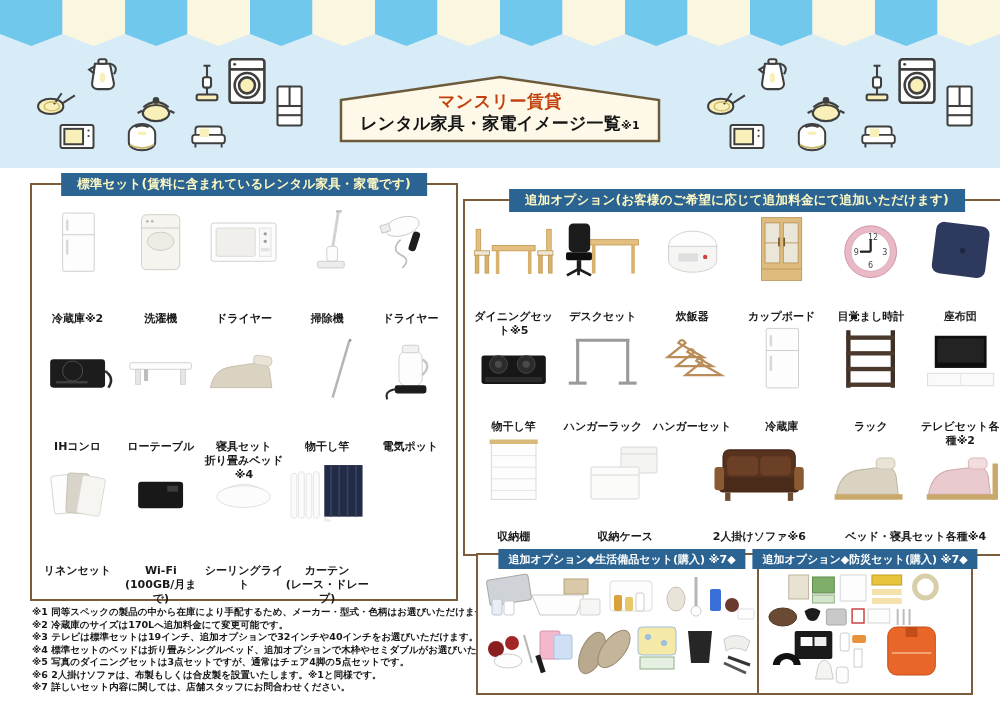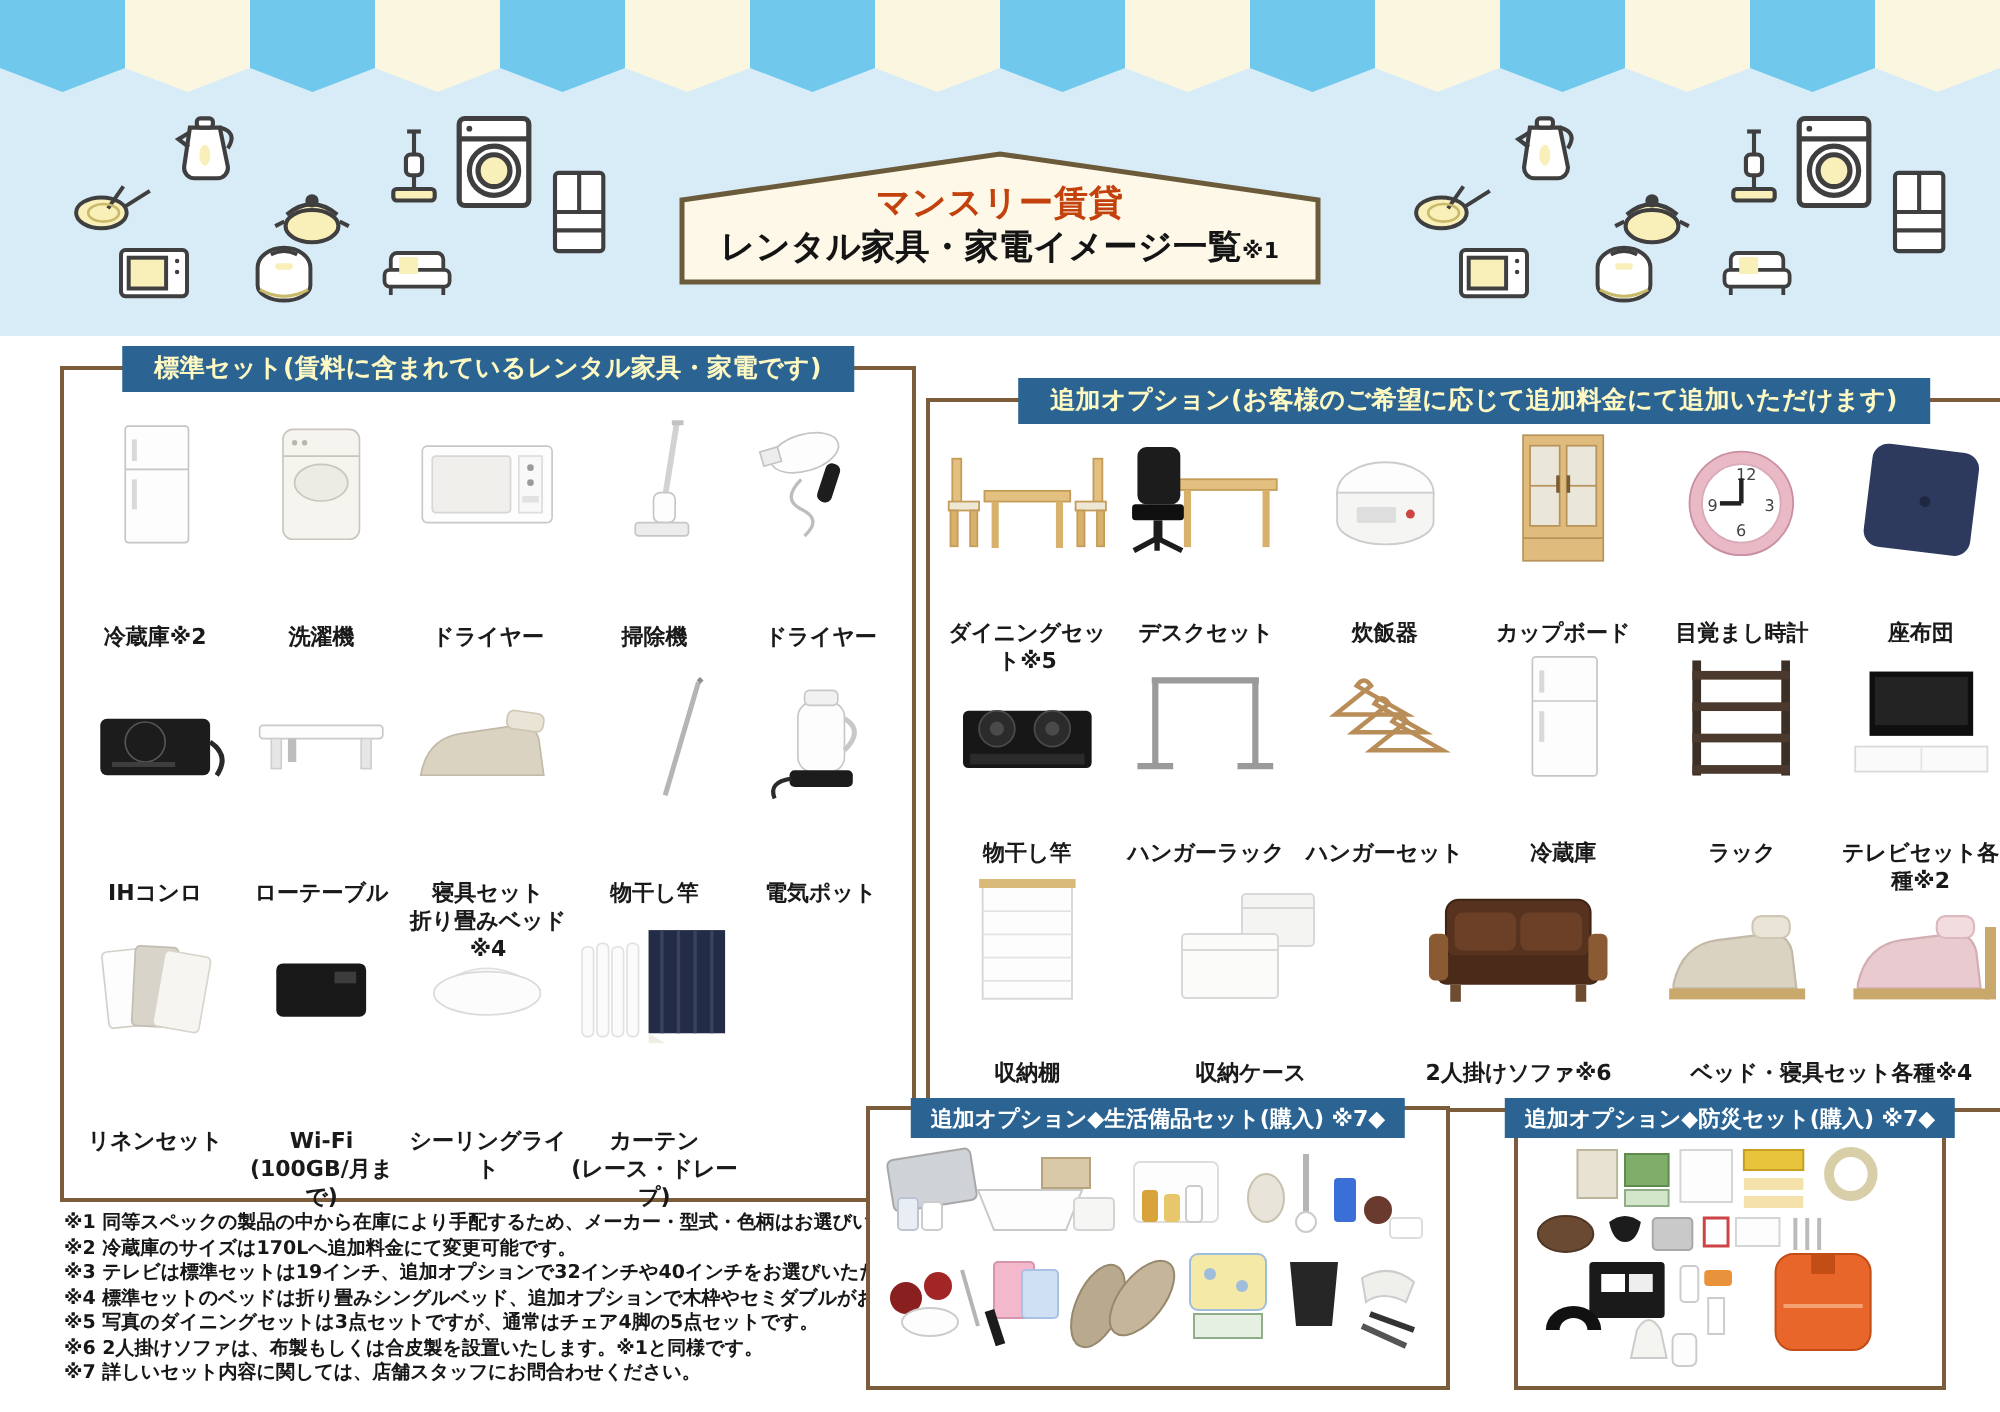--- a/index.html
+++ b/index.html
@@ -46,21 +46,21 @@
 
   
   .footnotes{position:absolute;left:32px;top:606px;width:438px;
              font-size:9.5px;font-weight:bold;color:#171717;line-height:1.32;}
   .footnotes div{white-space:nowrap;}
 
   
   .mini-header{position:absolute;top:-6px;left:50%;transform:translateX(-50%);
                background:#2B6492;color:#fff;font-weight:bold;font-size:11px;
                padding:2.5px 10px;white-space:nowrap;}
-  .life-box{left:433px;top:553px;width:292px;height:142px;}
+  .life-box{left:476px;top:553px;width:292px;height:142px;}
   .bousai-box{left:757px;top:553px;width:216px;height:142px;}
   .collage{position:absolute;left:2px;right:2px;top:14px;bottom:2px;}
   .collage svg{width:100%;height:100%;}
 </style>
 </head>
 <body>
 
 <svg width="0" height="0" style="position:absolute">
 <defs>
 

